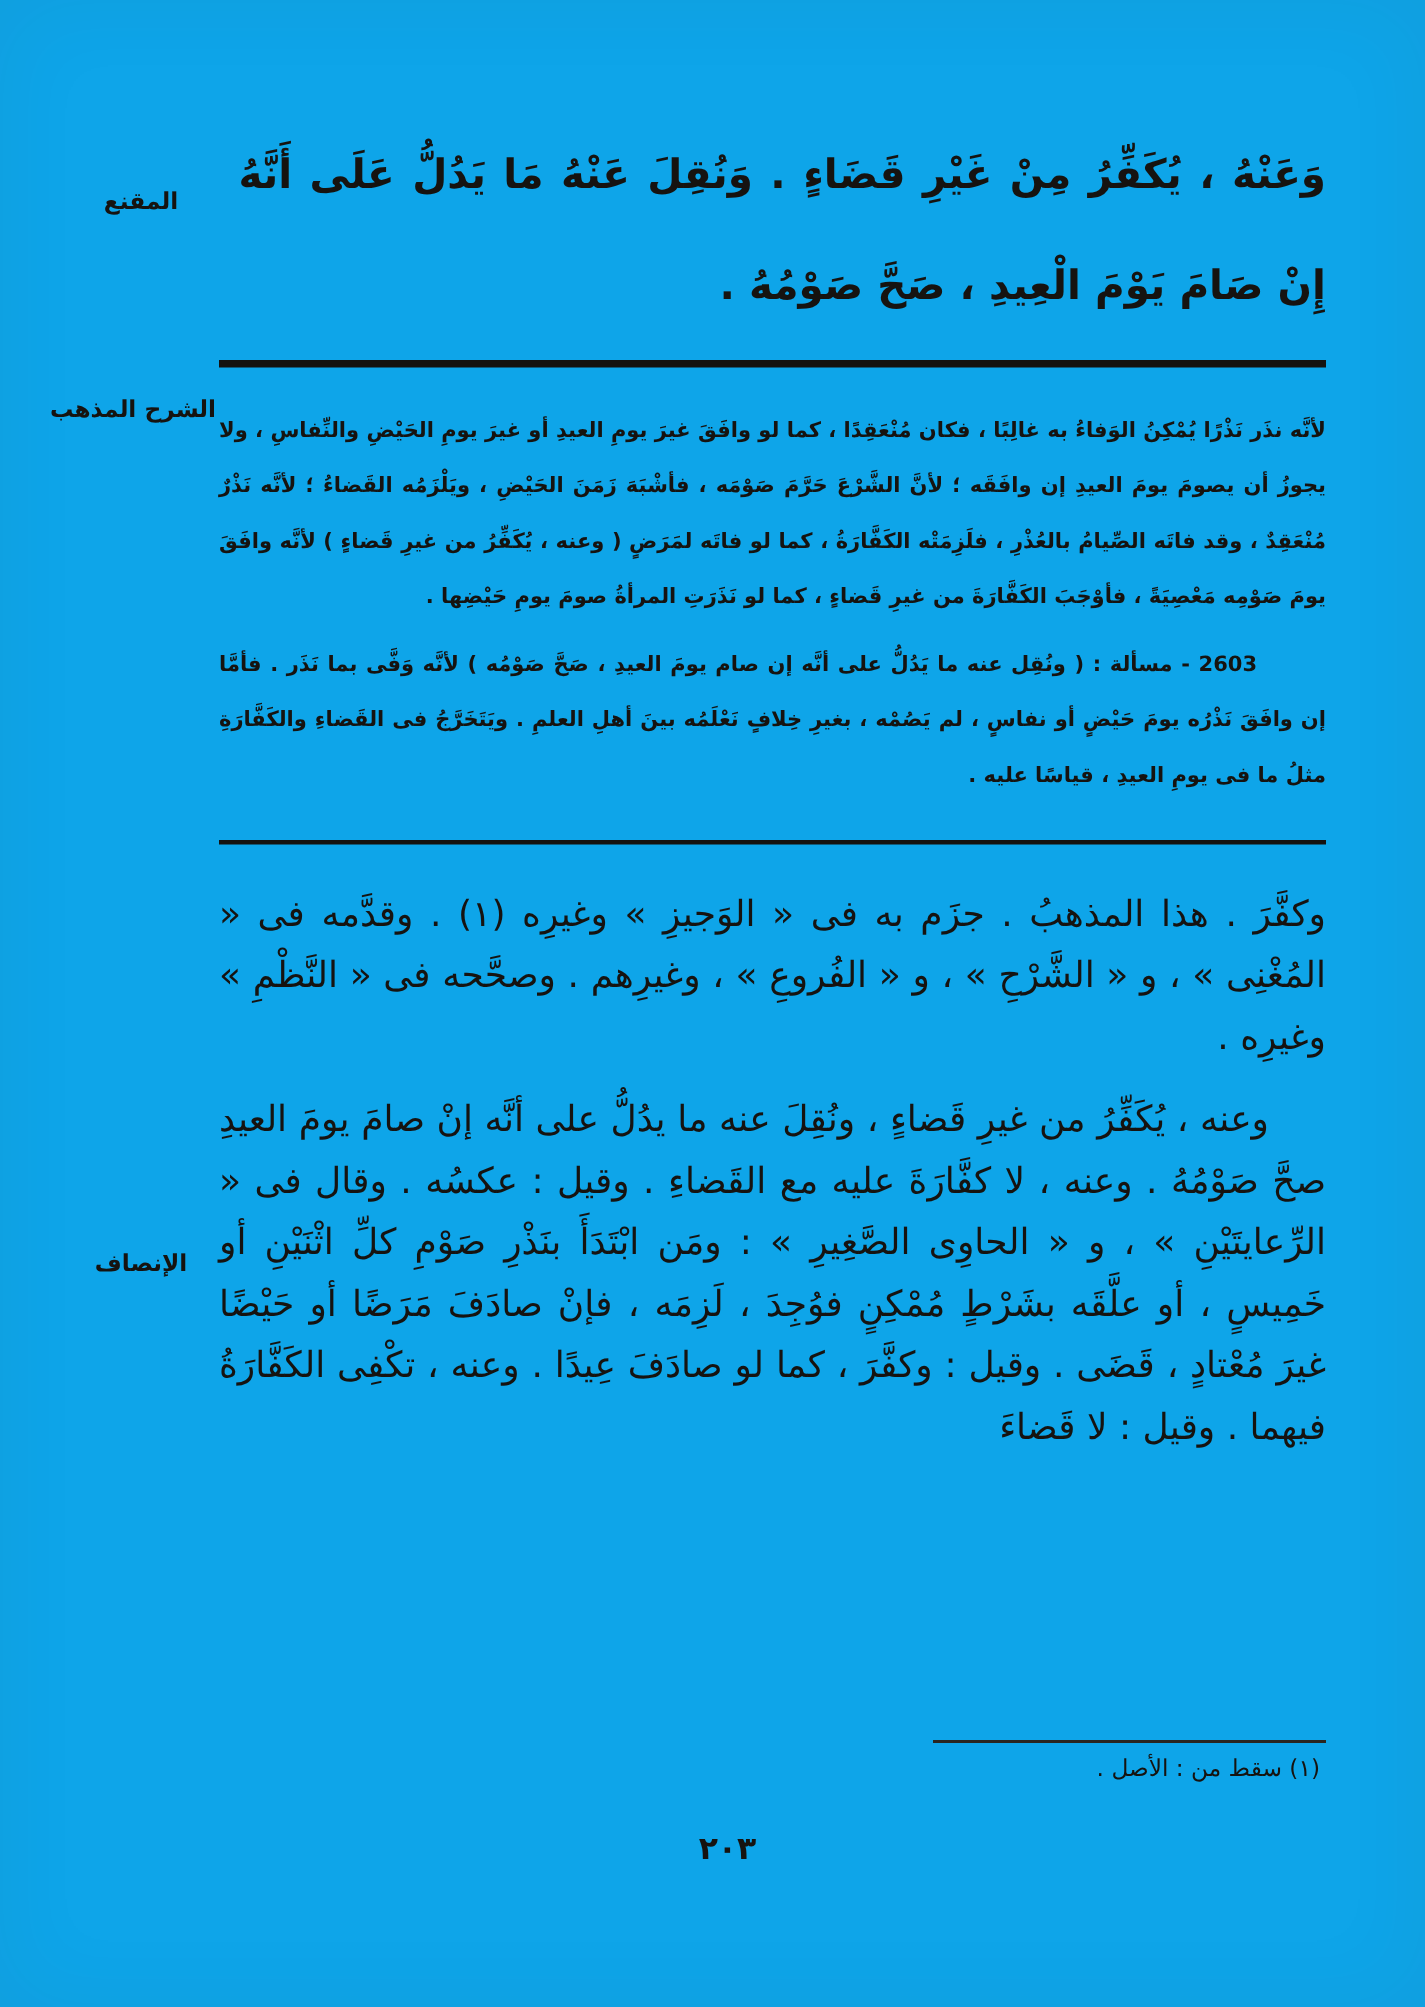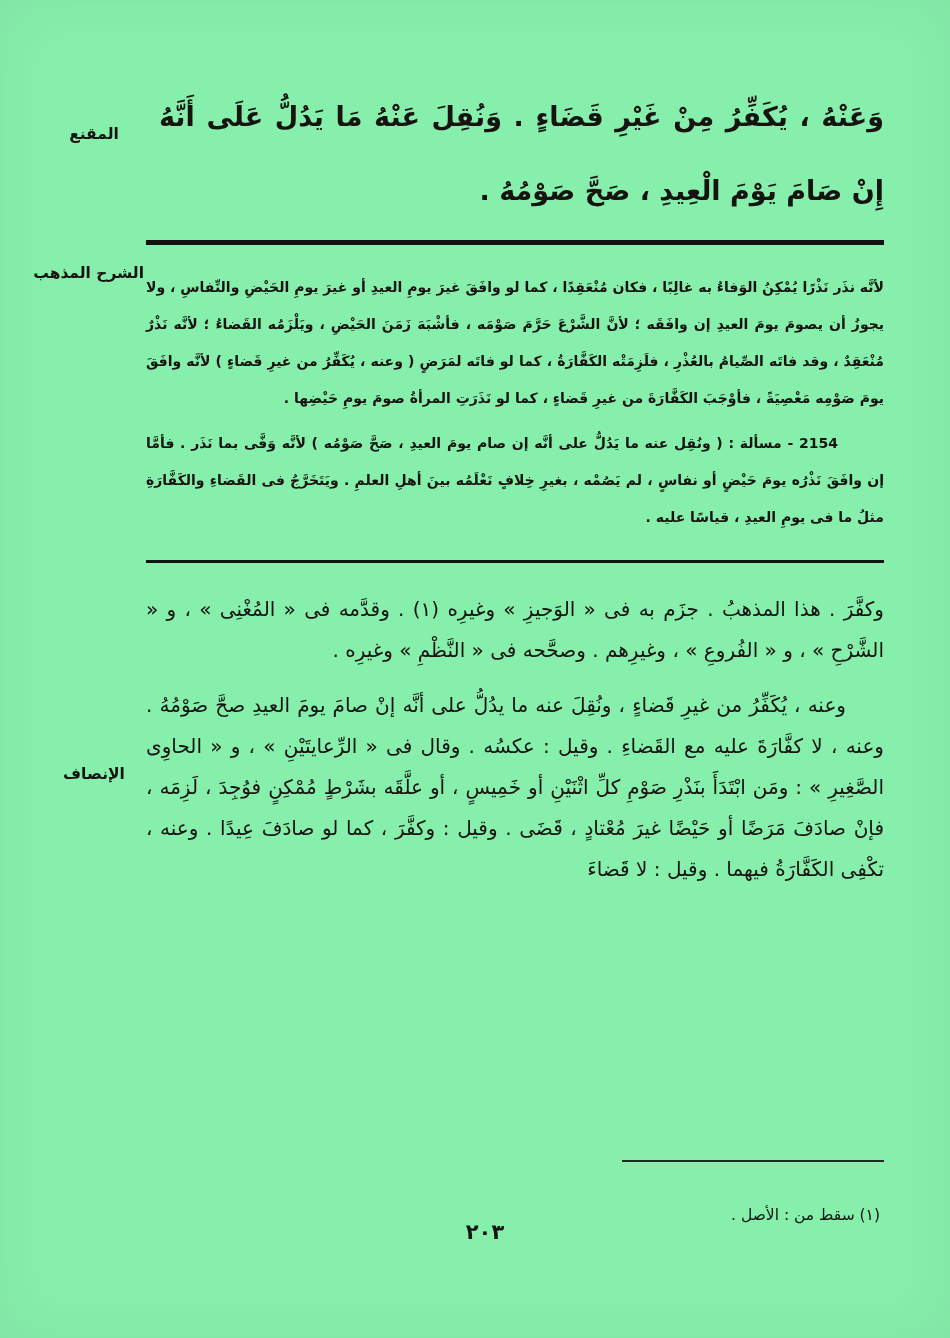--- a/index.html
+++ b/index.html
@@ -4,41 +4,41 @@
 <style>
   * { margin:0; padding:0; box-sizing:border-box; }
   html, body { width:950px; height:1338px; }
   body {
     font-family:"DejaVu Sans", sans-serif;
     background:#e8e6e1;
   }
   .scan-page {
     position:relative;
     width:950px; height:1338px;
-    background:#86efac;
+    background:#0ea5e9;
     color:#161310;
     overflow:hidden;
     box-shadow:inset 0 0 60px rgba(60,50,30,0.06);
   }
 
   
   .margin-label {
     position:absolute;
     left:44px;
     width:100px;
     text-align:center;
     font-size:15.5px;
     font-weight:bold;
     direction:rtl;
     line-height:1.35;
     white-space:nowrap;
   }
   .label-muqni { top:124px; }
   .label-sharh { top:263px; }
-  .label-insaf { top:764px; }
+  .label-insaf { top:832px; }
 
   
   .main-col {
     position:absolute;
     top:80px;
     left:146px;
     right:66px;
     direction:rtl;
   }
 
@@ -63,42 +63,41 @@
 
   .sharh-text p {
     font-size:14px;
     font-weight:bold;
     line-height:37px;
     text-align:justify;
   }
   .sharh-text .p2 { margin-top:8px; text-indent:46px; }
 
   .insaf-text p {
-    font-size:20px;
+    font-size:24px;
     font-weight:normal;
     line-height:41px;
     text-align:justify;
   }
   .insaf-text .p2 { margin-top:14px; text-indent:38px; }
 
   .footnote-rule {
     position:absolute;
     top:1160px;
     right:66px;
     width:262px;
     border:none;
     border-top:2px solid #2a2621;
   }
   .footnote {
     position:absolute;
     top:1170px;
     right:70px;
     font-size:15.5px;
     direction:rtl;
-    margin-top:36px;
   }
 
   .page-number {
     position:absolute;
     top:1220px;
     left:0;
     width:100%;
     text-align:center;
     font-size:21px;
     font-weight:bold;
@@ -118,21 +117,21 @@
   <div class="margin-label label-insaf">الإنصاف</div>
 
   <div class="main-col">
 
     <div class="matn">وَعَنْهُ ، يُكَفِّرُ مِنْ غَيْرِ قَضَاءٍ . وَنُقِلَ عَنْهُ مَا يَدُلُّ عَلَى أَنَّهُ إِنْ صَامَ يَوْمَ الْعِيدِ ، صَحَّ صَوْمُهُ .</div>
 
     <hr class="rule-thick">
 
     <div class="sharh-text">
       <p class="p1">لأنَّه نذَر نَذْرًا يُمْكِنُ الوَفاءُ به غالِبًا ، فكان مُنْعَقِدًا ، كما لو وافَقَ غيرَ يومِ العيدِ أو غيرَ يومِ الحَيْضِ والنِّفاسِ ، ولا يجوزُ أن يصومَ يومَ العيدِ إن وافَقَه ؛ لأنَّ الشَّرْعَ حَرَّمَ صَوْمَه ، فأشْبَهَ زَمَنَ الحَيْضِ ، ويَلْزَمُه القَضاءُ ؛ لأنَّه نَذْرٌ مُنْعَقِدٌ ، وقد فاتَه الصِّيامُ بالعُذْرِ ، فلَزِمَتْه الكَفَّارَةُ ، كما لو فاتَه لمَرَضٍ ( وعنه ، يُكَفِّرُ من غيرِ قَضاءٍ ) لأنَّه وافَقَ يومَ صَوْمِه مَعْصِيَةً ، فأوْجَبَ الكَفَّارَةَ من غيرِ قَضاءٍ ، كما لو نَذَرَتِ المرأةُ صومَ يومِ حَيْضِها .</p>
-      <p class="p2">2154 - مسألة : ( ونُقِل عنه ما يَدُلُّ على أنَّه إن صام يومَ العيدِ ، صَحَّ صَوْمُه ) لأنَّه وَفَّى بما نَذَر . فأمَّا إن وافَقَ نَذْرُه يومَ حَيْضٍ أو نفاسٍ ، لم يَصُمْه ، بغيرِ خِلافٍ نَعْلَمُه بينَ أهلِ العلمِ . ويَتَخَرَّجُ فى القَضاءِ والكَفَّارَةِ مثلُ ما فى يومِ العيدِ ، قياسًا عليه .</p>
+      <p class="p2">2603 - مسألة : ( ونُقِل عنه ما يَدُلُّ على أنَّه إن صام يومَ العيدِ ، صَحَّ صَوْمُه ) لأنَّه وَفَّى بما نَذَر . فأمَّا إن وافَقَ نَذْرُه يومَ حَيْضٍ أو نفاسٍ ، لم يَصُمْه ، بغيرِ خِلافٍ نَعْلَمُه بينَ أهلِ العلمِ . ويَتَخَرَّجُ فى القَضاءِ والكَفَّارَةِ مثلُ ما فى يومِ العيدِ ، قياسًا عليه .</p>
     </div>
 
     <hr class="rule-thin">
 
     <div class="insaf-text">
       <p class="p1">وكفَّرَ . هذا المذهبُ . جزَم به فى « الوَجيزِ » وغيرِه (١) . وقدَّمه فى « المُغْنِى » ، و « الشَّرْحِ » ، و « الفُروعِ » ، وغيرِهم . وصحَّحه فى « النَّظْمِ » وغيرِه .</p>
       <p class="p2">وعنه ، يُكَفِّرُ من غيرِ قَضاءٍ ، ونُقِلَ عنه ما يدُلُّ على أنَّه إنْ صامَ يومَ العيدِ صحَّ صَوْمُهُ . وعنه ، لا كفَّارَةَ عليه مع القَضاءِ . وقيل : عكسُه . وقال فى « الرِّعايتَيْنِ » ، و « الحاوِى الصَّغِيرِ » : ومَن ابْتَدَأَ بنَذْرِ صَوْمِ كلِّ اثْنَيْنِ أو خَمِيسٍ ، أو علَّقَه بشَرْطٍ مُمْكِنٍ فوُجِدَ ، لَزِمَه ، فإنْ صادَفَ مَرَضًا أو حَيْضًا غيرَ مُعْتادٍ ، قَضَى . وقيل : وكفَّرَ ، كما لو صادَفَ عِيدًا . وعنه ، تكْفِى الكَفَّارَةُ فيهما . وقيل : لا قَضاءَ</p>
     </div>
 
   </div>

